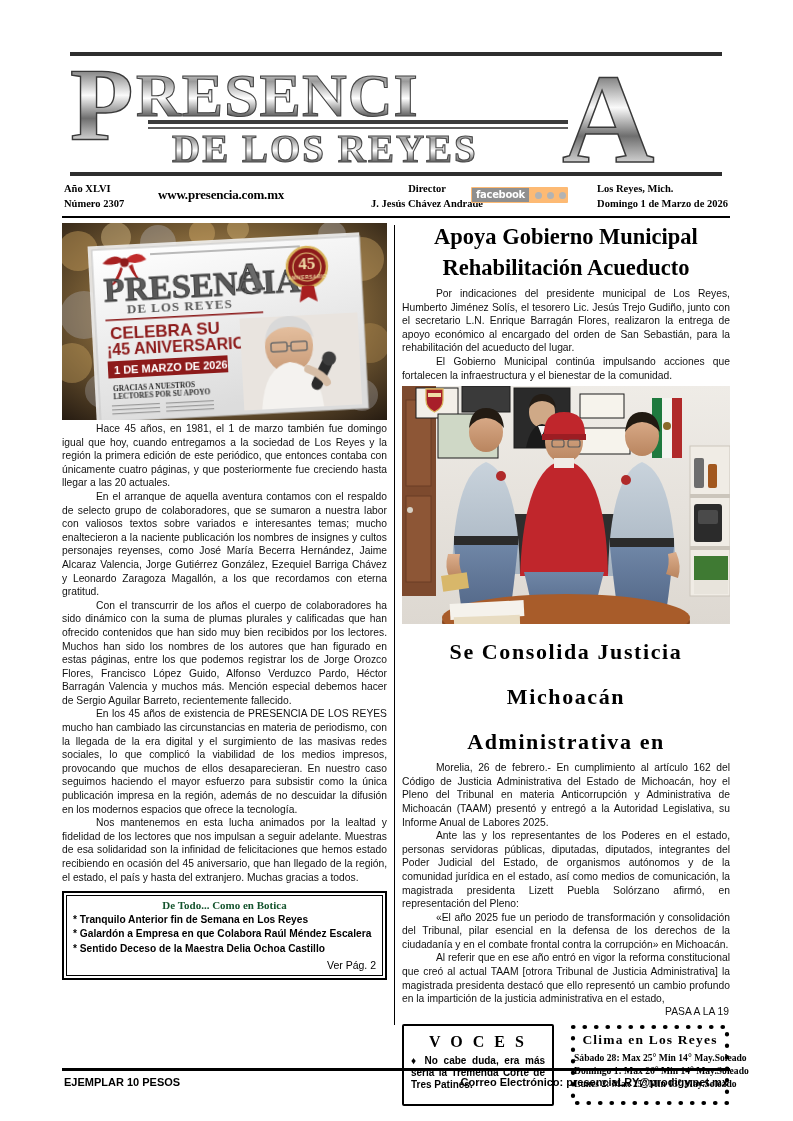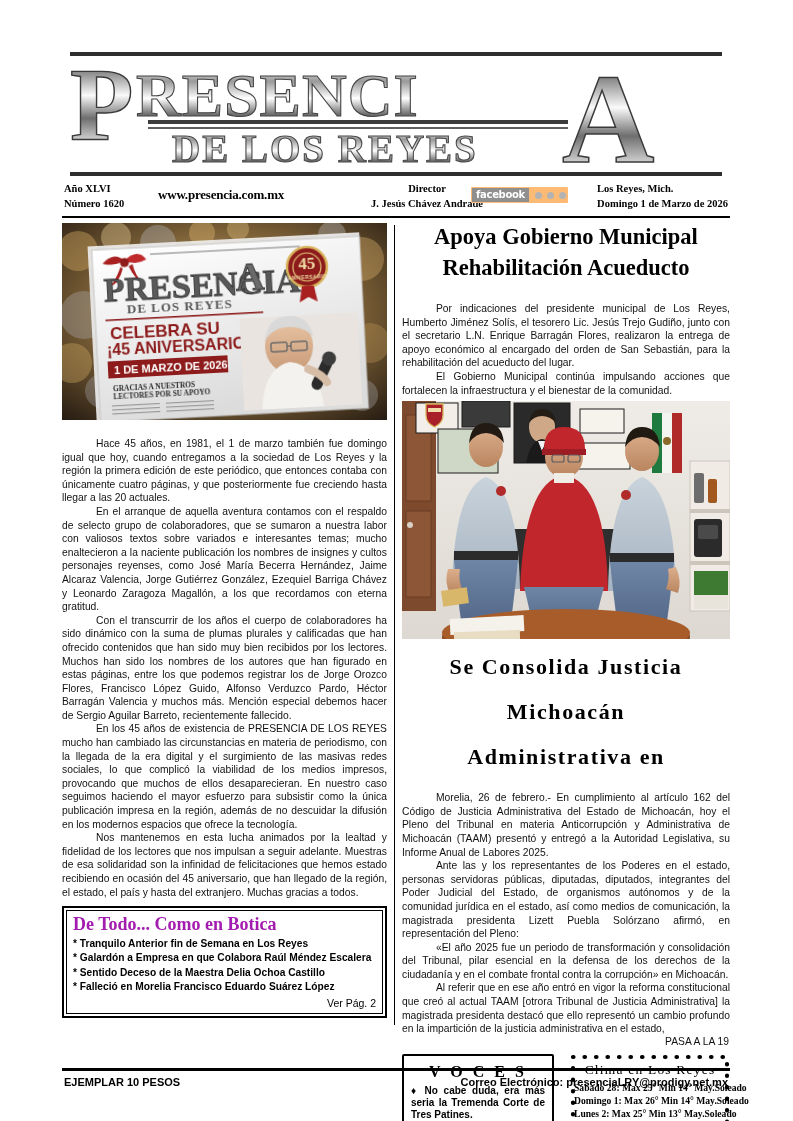--- a/index.html
+++ b/index.html
@@ -75,35 +75,35 @@
   .hl-right{font-size:22.5px;line-height:28px;padding:0 0 3px 0;}
   .hl-mich{font-size:22px;line-height:29px;letter-spacing:1.6px;padding:13px 0 3px 0;}
 
   p.body{
     font-family:"Liberation Sans", sans-serif;
     font-size:10.3px;line-height:13.6px;
     text-align:justify;text-indent:34px;
     margin:0 0 0 0;color:#111;
     -webkit-hyphens:none;hyphens:none;
   }
-  p.body.first{margin-top:17px;}
+  p.body.first{margin-top:2px;}
   .pasa{
     font-family:"Liberation Sans", sans-serif;
     font-size:10.3px;text-align:right;color:#111;margin:0;padding-right:1px;
   }
 
   
   .botica{
     margin-top:7px;width:325px;box-sizing:border-box;
     border:2.5px solid #000;padding:2px;
   }
   .botica-inner{border:1px solid #000;padding:3px 6px 4px 6px;}
   .botica-title{
     font-family:"Liberation Serif", serif;font-weight:bold;
-    font-size:18px;margin:0 0 2px 0;color:#a21caf;
+    font-size:11px;text-align:center;margin:0 0 2px 0;color:#14532d;
   }
   .botica-item{
     font-family:"Liberation Sans", sans-serif;font-weight:bold;
     font-size:10.2px;line-height:14.2px;color:#000;white-space:nowrap;
   }
   .botica-ver{
     font-family:"Liberation Sans", sans-serif;
     font-size:10.5px;text-align:right;margin-top:3px;color:#000;
   }
 
@@ -121,21 +121,21 @@
   .voces-text{
     font-family:"Liberation Sans", sans-serif;font-weight:bold;
     font-size:10px;line-height:12px;text-align:justify;color:#000;
   }
   .clima{
     position:absolute;right:0;top:0;width:160px;height:82px;
     box-sizing:border-box;padding:7px 4px 0 4px;
   }
   .clima-dots{position:absolute;left:0;top:0;width:160px;height:82px;pointer-events:none;}
   .clima-title{
-    font-family:"Liberation Serif", serif;font-weight:normal;
+    font-family:"Liberation Serif", serif;font-weight:bold;
     font-size:13.5px;text-align:center;letter-spacing:1.2px;margin:1px 0 3px 0;color:#000;
   }
   .clima-row{
     font-family:"Liberation Serif", serif;font-weight:bold;
     font-size:9.6px;line-height:13.2px;color:#000;white-space:nowrap;text-align:center;
   }
 
   
   .footer{
     position:absolute;left:0;bottom:0;width:668px;
@@ -190,21 +190,21 @@
 
         <text x="110" y="108" font-family="Liberation Serif, serif" font-size="39" font-weight="bold" letter-spacing="2" fill="url(#metal2)" stroke="#4a4a4a" stroke-width="1.1">DE LOS REYES</text>
       </svg>
     </div>
     <div class="mast-rule-bot"></div>
   </div>
 
   <div class="infobar">
     <div class="ib ib-left">
       <div>Año XLVI</div>
-      <div>Número 1620</div>
+      <div>Número 2307</div>
     </div>
     <div class="ib ib-web">www.presencia.com.mx</div>
     <div class="ib ib-dir">
       <div>Director</div>
       <div>J. Jesús Chávez Andrade</div>
     </div>
     <div class="fb-badge">
       <span class="fbword">facebook</span>
       <span class="fb-dots">
             <i></i>
@@ -320,21 +320,20 @@
       <p class="body">Con el transcurrir de los años el cuerpo de colaboradores ha sido dinámico con la suma de plumas plurales y calificadas que han ofrecido contenidos que han sido muy bien recibidos por los lectores. Muchos han sido los nombres de los autores que han figurado en estas páginas, entre los que podemos registrar los de Jorge Orozco Flores, Francisco López Guido, Alfonso Verduzco Pardo, Héctor Barragán Valencia y muchos más. Mención especial debemos hacer de Sergio Aguilar Barreto, recientemente fallecido.</p>
       <p class="body">En los 45 años de existencia de PRESENCIA DE LOS REYES mucho han cambiado las circunstancias en materia de periodismo, con la llegada de la era digital y el surgimiento de las masivas redes sociales, lo que complicó la viabilidad de los medios impresos, provocando que muchos de ellos desaparecieran. En nuestro caso seguimos haciendo el mayor esfuerzo para subsistir como la única publicación impresa en la región, además de no descuidar la difusión en los modernos espacios que ofrece la tecnología.</p>
       <p class="body">Nos mantenemos en esta lucha animados por la lealtad y fidelidad de los lectores que nos impulsan a seguir adelante. Muestras de esa solidaridad son la infinidad de felicitaciones que hemos estado recibiendo en ocasión del 45 aniversario, que han llegado de la región, el estado, el país y hasta del extranjero. Muchas gracias a todos.</p>
 
       <div class="botica">
         <div class="botica-inner">
           <div class="botica-title">De Todo... Como en Botica</div>
           <div class="botica-item">* Tranquilo Anterior fin de Semana en Los Reyes</div>
           <div class="botica-item">* Galardón a Empresa en que Colabora Raúl Méndez Escalera</div>
           <div class="botica-item">* Sentido Deceso de la Maestra Delia Ochoa Castillo</div>
-          <div class="botica-item">* Falleció en Morelia Francisco Eduardo Suárez López</div>
           <div class="botica-ver">Ver Pág. 2</div>
         </div>
       </div>
     </div>
 
     <div class="col-right">
 
       <h1 class="hl hl-right">Apoya Gobierno Municipal</h1>
       <h1 class="hl hl-right">Rehabilitación Acueducto</h1>
 

